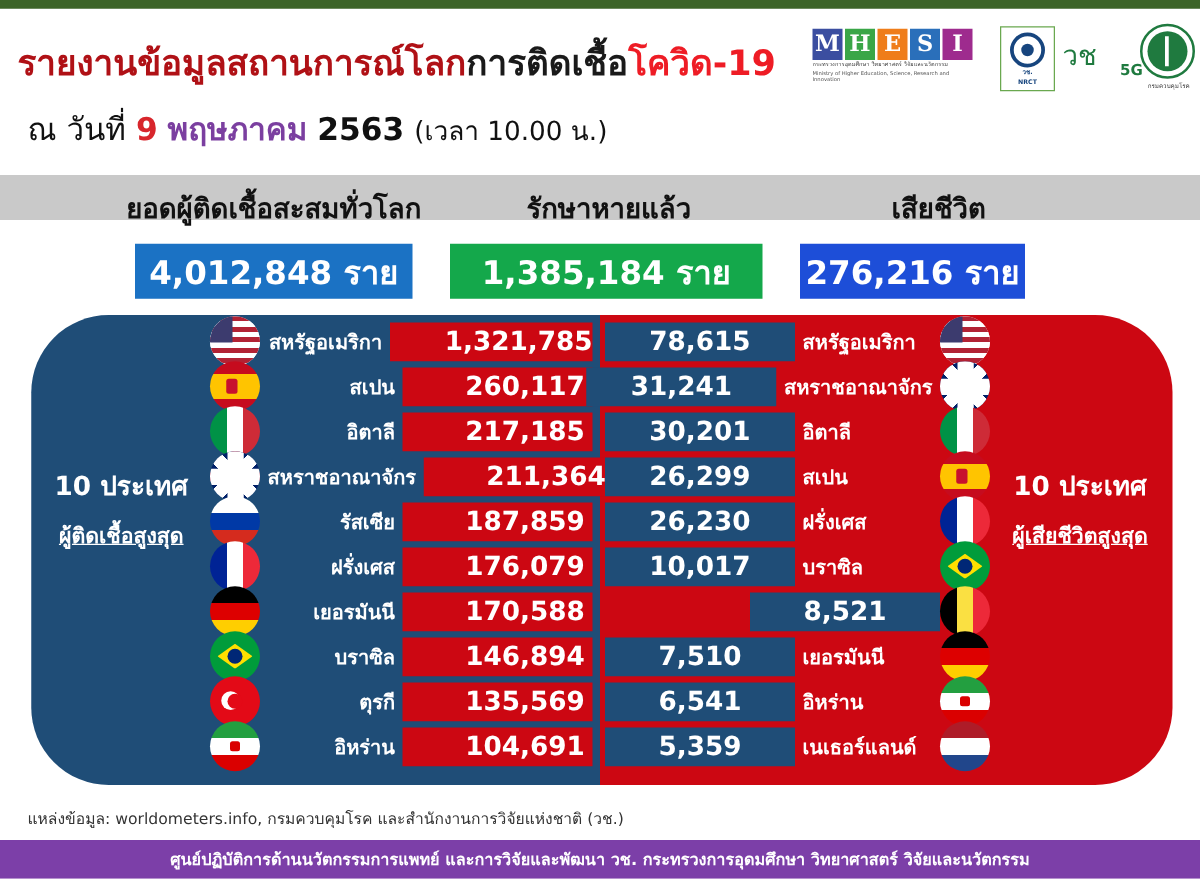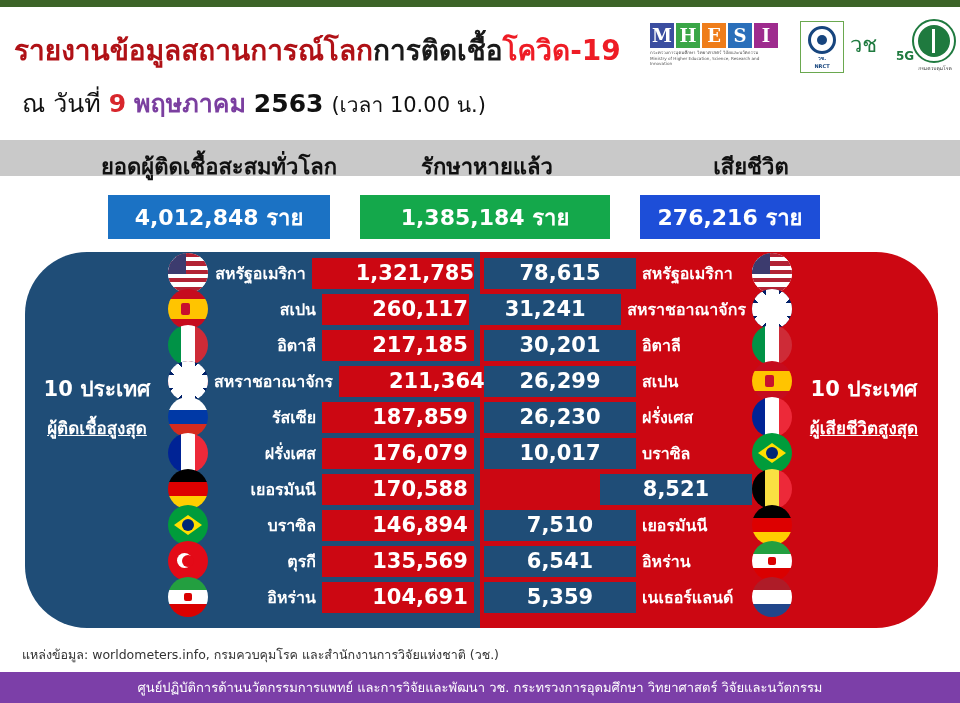--- a/index.html
+++ b/index.html
@@ -58,21 +58,21 @@
   .graybar { position: absolute; left: 0; top: 140px; width: 960px; height: 36px; background: #c9c9c9; }
   .gray-lbl { position: absolute; top: 9px; font-size: 22px; font-weight: bold; color: #111; white-space: nowrap; }
   .gl1 { left: 84px; width: 270px; text-align: center; }
   .gl2 { left: 378px; width: 218px; text-align: center; }
   .gl3 { left: 645px; width: 212px; text-align: center; }
 
   
   .statbox {
     position: absolute; top: 195px; height: 44px;
     display: flex; align-items: center; justify-content: center;
-    color: #fff; font-size: 22px; font-weight: bold; white-space: nowrap;
+    color: #fff; font-size: 26px; font-weight: bold; white-space: nowrap;
   }
   .sb-cases { left: 108px; width: 222px; background: #1b72c4; }
   .sb-recov { left: 360px; width: 250px; background: #14a84b; }
   .sb-death { left: 640px; width: 180px; background: #1d4ed8; }
 
   
   .panel-left {
     position: absolute; left: 25px; top: 252px; width: 455px; height: 376px;
     background: #1f4d77; border-top-left-radius: 62px; border-bottom-left-radius: 62px;
   }
@@ -140,21 +140,21 @@
   .f-ir::after { content:""; position:absolute; left:16px; top:16px; width:8px; height:8px; background:#da0000; border-radius:2px; }
   .f-be { background: linear-gradient(90deg, #000 0 33.3%, #fae042 33.3% 66.6%, #ed2939 66.6% 100%); }
   .f-nl { background: linear-gradient(#ae1c28 0 33.3%, #fff 33.3% 66.6%, #21468b 66.6% 100%); }
 
   
   .source { position: absolute; left: 22px; top: 645px; font-size: 12.5px; color: #333; white-space: nowrap; }
   .purplebar {
     position: absolute; left: 0; top: 672px; width: 960px; height: 31px; background: #7c3fa8;
     display: flex; align-items: center; justify-content: center;
   }
-  .purple-txt { color: #fff; font-size: 13px; font-weight: normal; white-space: nowrap; }
+  .purple-txt { color: #fff; font-size: 13px; font-weight: bold; white-space: nowrap; }
 </style>
 </head>
 <body>
 
 <div id="page">
 
   <div class="topstrip"></div>
 
   <div class="header">
     <div class="title-line1">

